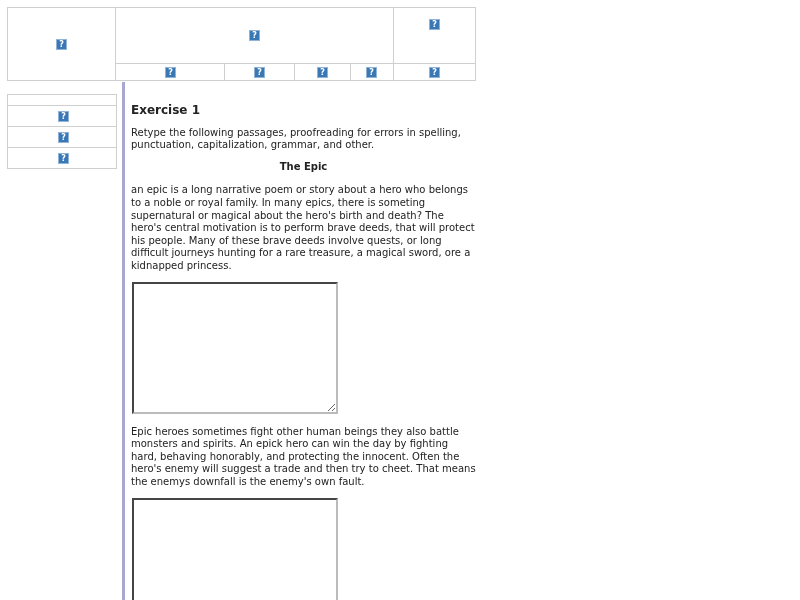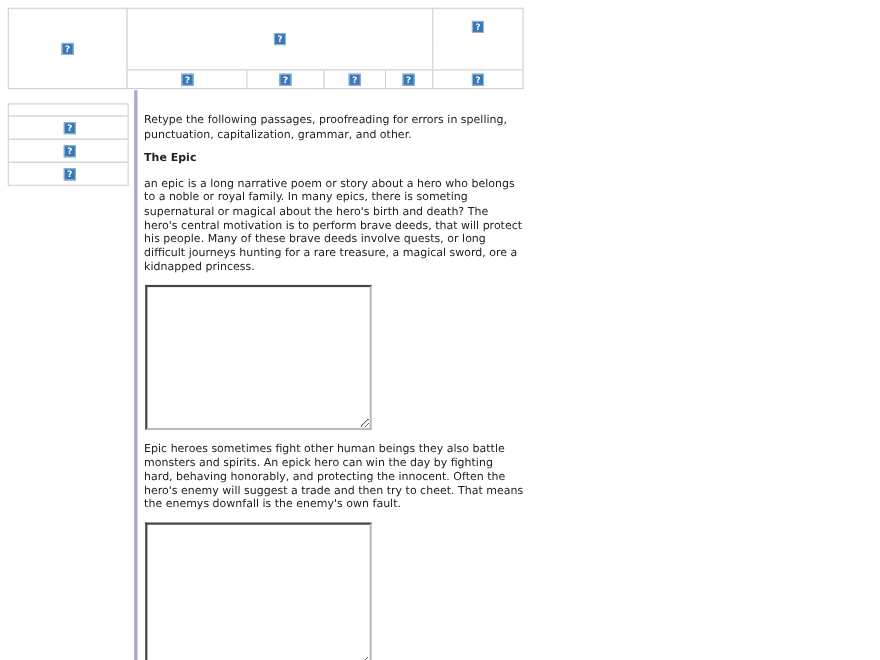--- a/index.html
+++ b/index.html
@@ -6,21 +6,21 @@
   body { width: 800px; height: 600px; position: relative; overflow: hidden;
          font-family: "DejaVu Sans", "Liberation Sans", sans-serif; color: #222; }
   .broken-img { position: absolute; width: 11px; height: 11px; background: #3a78b5;
          border: 1px solid #8fb4d8; box-sizing: border-box; color: #fff;
          font-size: 8px; line-height: 9px; text-align: center; font-weight: bold; }
   .cell { position: absolute; border: 1px solid #cfcfcf; box-sizing: border-box; background: #fff; }
   .vline { position: absolute; left: 122px; top: 82px; width: 3px; height: 518px; background: #a9a7cf; }
   .content { position: absolute; left: 131px; top: 104px; width: 345px; font-size: 10px; line-height: 12.6px; }
   h1.ex-title { font-size: 12px; margin: 0 0 10px 0; font-weight: bold; }
   p { margin: 0 0 9px 0; }
-  .subhead { font-weight: bold; font-size: 10px; margin: 0 0 11px 0; }
+  .subhead { font-weight: bold; font-size: 10px; margin: 0 0 11px 0; text-align: center; }
   textarea { display: block; width: 202px; height: 128px; border: 2px inset #bbb;
              border-top-color: #999; border-left-color: #999; resize: both;
              margin: 6px 0 12px 1px; padding: 0; font-family: "DejaVu Sans Mono", monospace; }
 </style>
 </head>
 <body>
 
 <div class="cell" style="left:7px;top:7px;width:109px;height:74px;">
   <span class="broken-img" style="left:48px;top:31px;">?</span>
 </div>
@@ -57,20 +57,21 @@
 <div class="cell" style="left:7px;top:126px;width:110px;height:22px;">
   <span class="broken-img" style="left:50px;top:5px;">?</span>
 </div>
 <div class="cell" style="left:7px;top:147px;width:110px;height:22px;">
   <span class="broken-img" style="left:50px;top:5px;">?</span>
 </div>
 
 <div class="vline"></div>
 
 <div class="content">
+  <h1 class="ex-title">Exercise 1</h1>
   <p>Retype the following passages, proofreading for errors in spelling, punctuation, capitalization, grammar, and other.</p>
   <p class="subhead">The Epic</p>
 
   <p>an epic is a long narrative poem or story about a hero who belongs to a noble or royal family. In many epics, there is someting supernatural or magical about the hero's birth and death? The hero's central motivation is to perform brave deeds, that will protect his people. Many of these brave deeds involve quests, or long difficult journeys hunting for a rare treasure, a magical sword, ore a kidnapped princess.</p>
   <textarea style=""></textarea>
 
   <p>Epic heroes sometimes fight other human beings they also battle monsters and spirits. An epick hero can win the day by fighting hard, behaving honorably, and protecting the innocent. Often the hero's enemy will suggest a trade and then try to cheet. That means the enemys downfall is the enemy's own fault.</p>
   <textarea style=""></textarea>
 </div>
 

